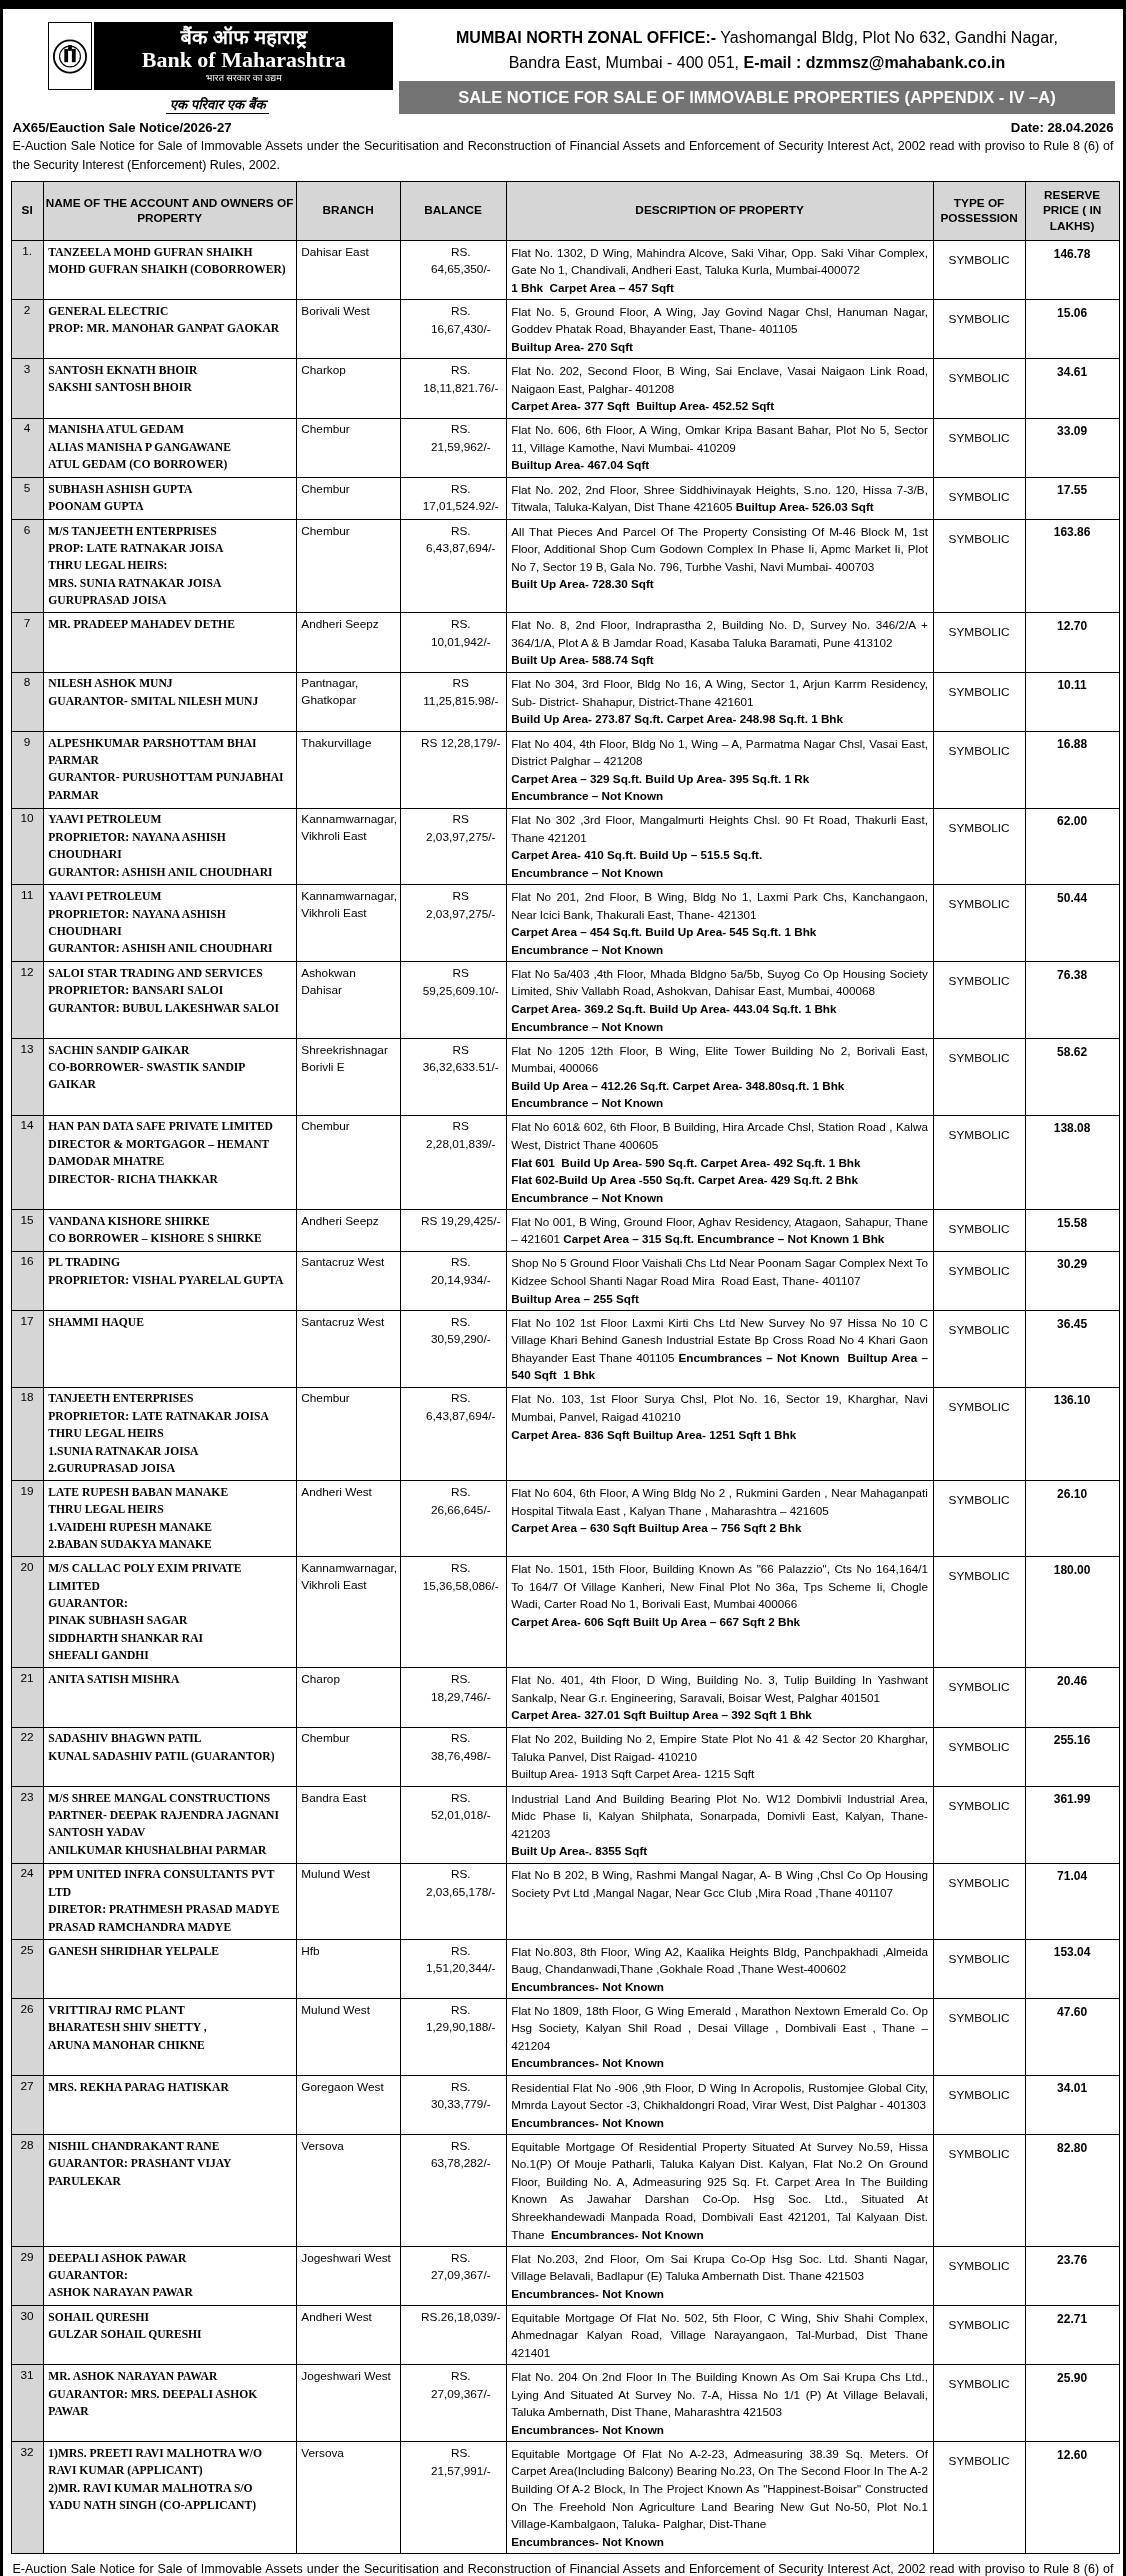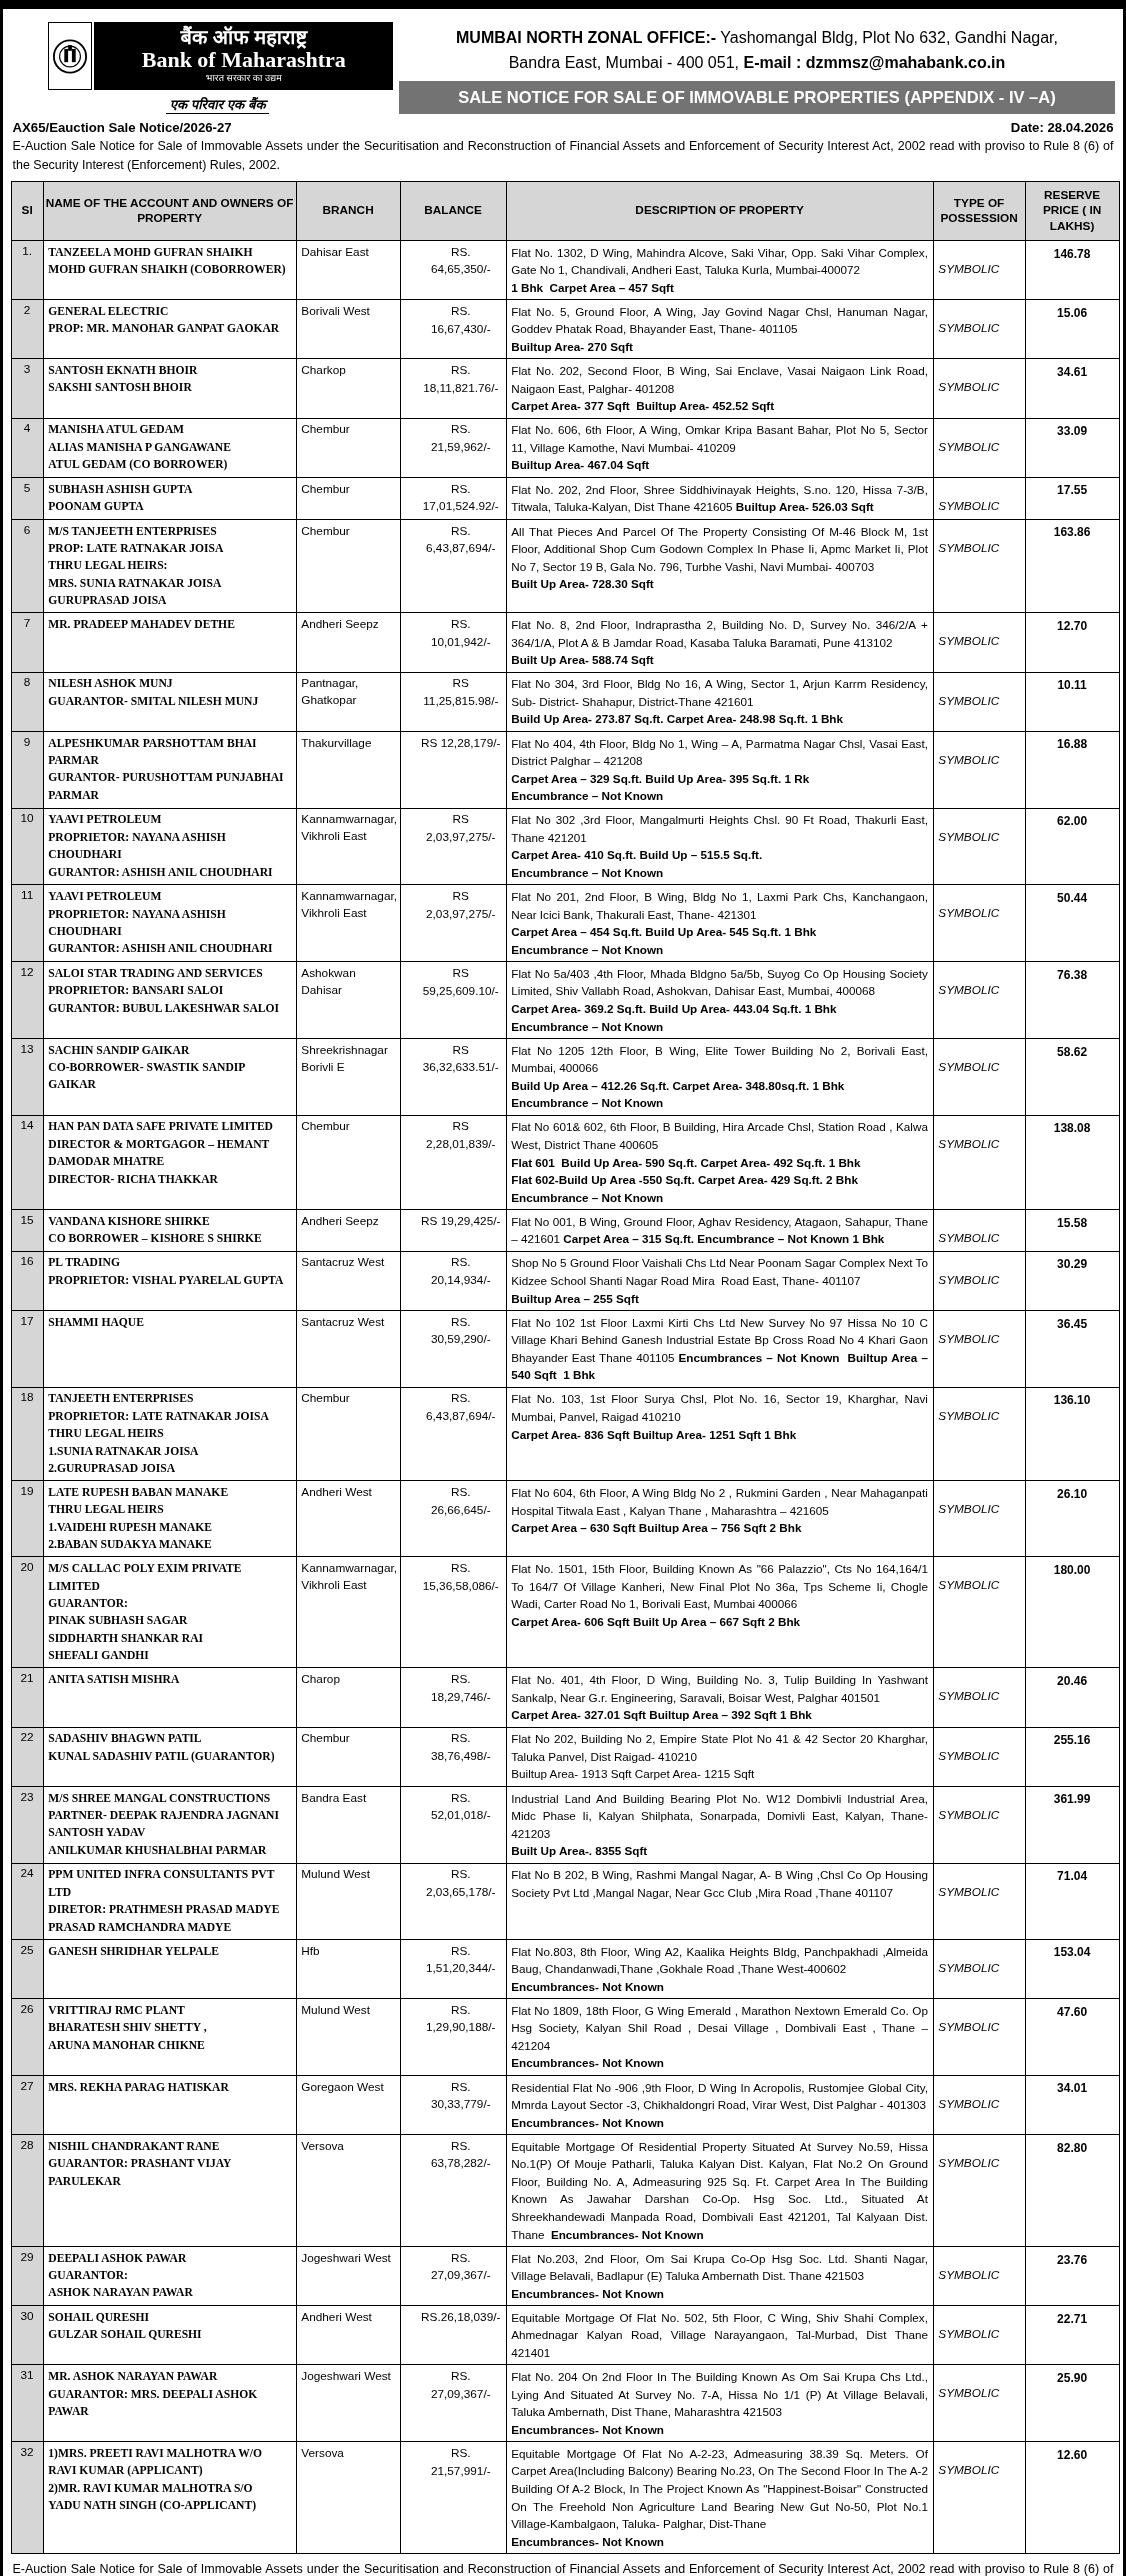--- a/index.html
+++ b/index.html
@@ -27,21 +27,21 @@
   .intro{font-size:12.5px;line-height:1.55;text-align:justify;margin:1.9px 1.9px 5.7px;}
   
   table{border-collapse:collapse;width:100%;table-layout:fixed;}
   th,td{border:1.5px solid #000;vertical-align:top;padding:2.8px 4.7px;}
   thead th{background:#d6d6d6;font-size:11.8px;font-weight:bold;text-align:center;vertical-align:middle;padding:5.7px 1.9px;line-height:1.3;}
   td.c-si{background:#d6d6d6;text-align:center;font-size:11.8px;padding-left:1.9px;padding-right:1.9px;}
   td.c-name{font-weight:bold;font-size:11.6px;line-height:1.5;font-family:Liberation Serif, serif;}
   td.c-branch{font-size:11.8px;line-height:1.45;}
   td.c-bal{font-size:11.8px;text-align:center;white-space:pre-line;line-height:1.5;padding-left:20px;}
   td.c-desc{font-size:11.7px;line-height:1.5;text-align:justify;white-space:pre-wrap;}
-  td.c-pos{font-size:11.8px;padding-top:21px;font-style:italic;}
+  td.c-pos{font-size:11.8px;text-align:center;padding-top:12px;}
   td.c-res{font-size:12px;font-weight:bold;text-align:center;padding-top:5.7px;}
   col.w-si{width:32px;} col.w-name{width:253px;} col.w-branch{width:104px;} col.w-bal{width:106px;}
   col.w-desc{width:427px;} col.w-pos{width:92px;} col.w-res{width:94px;}
   
   .ft-p{font-size:12.5px;line-height:1.6;text-align:justify;margin:4.7px 1.9px 0;}
 </style>
 </head>
 <body>
 
 <div class="page">

